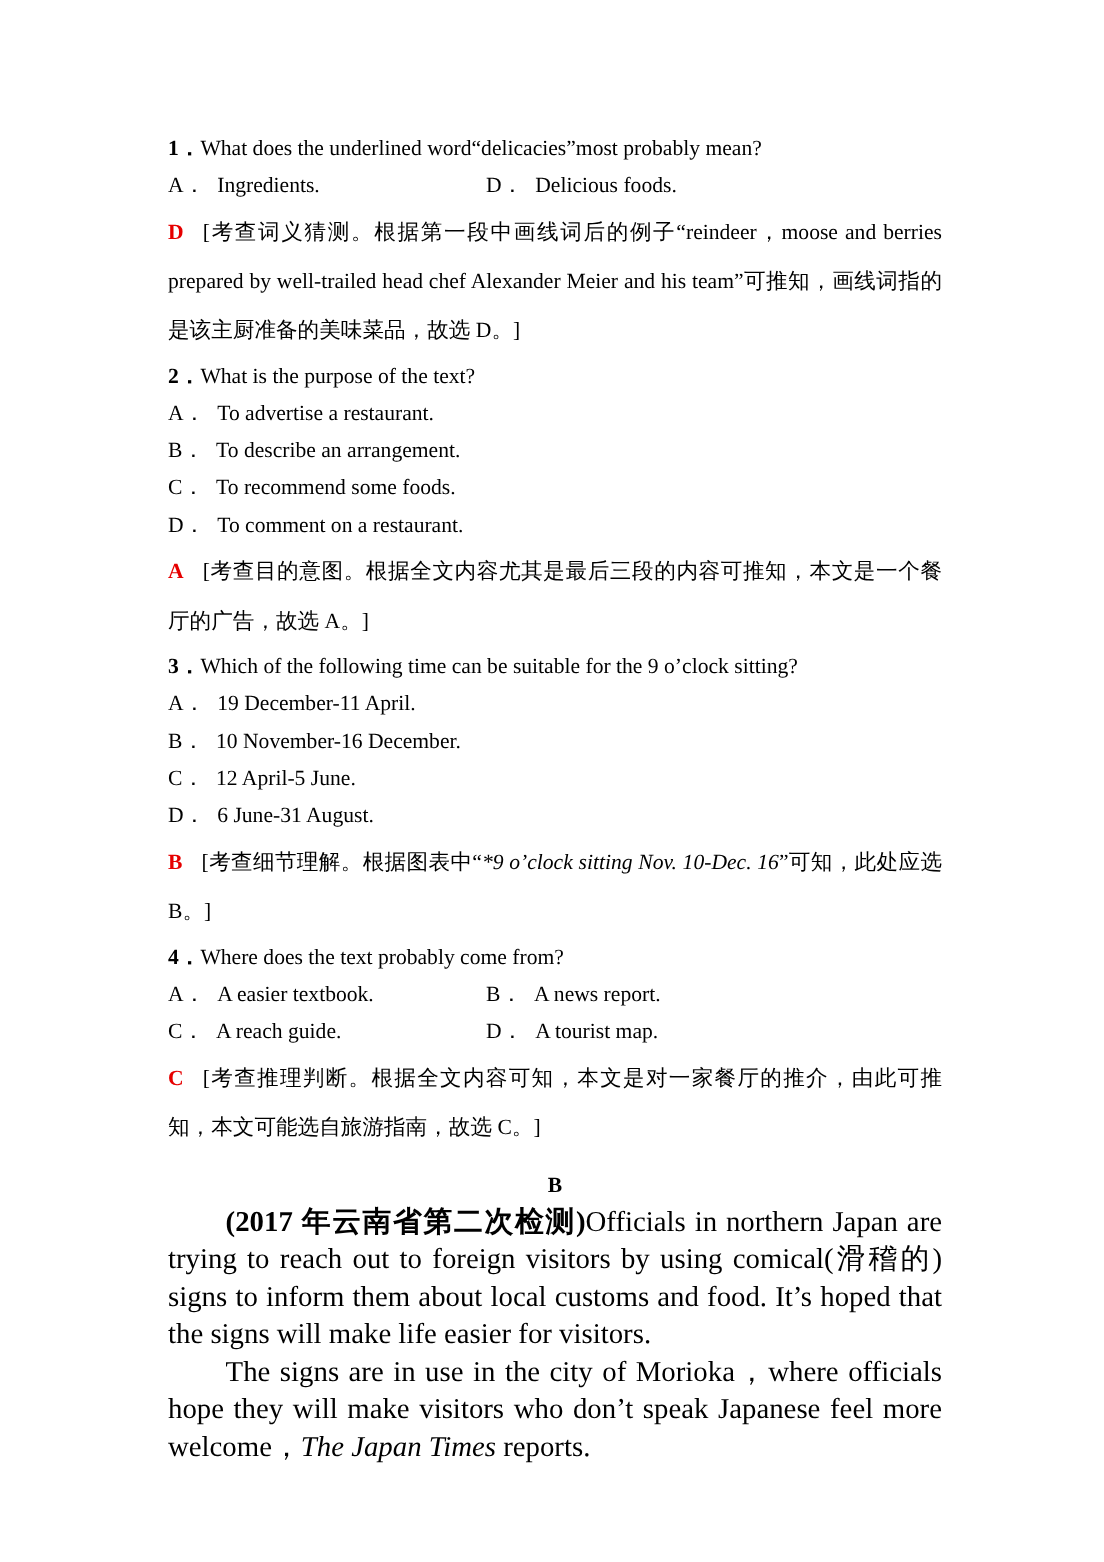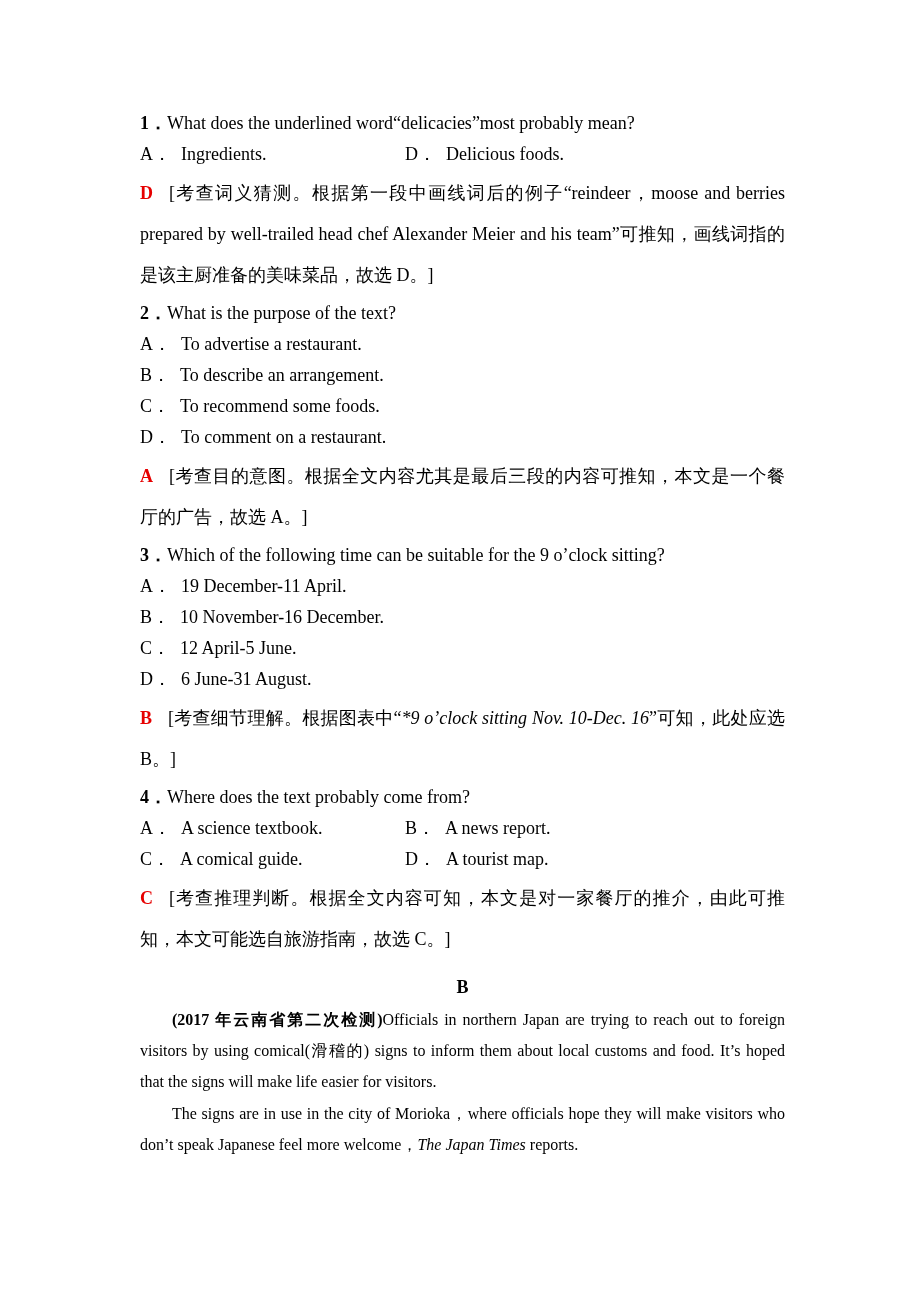--- a/index.html
+++ b/index.html
@@ -42,21 +42,21 @@
   .italic { font-style: italic; }
   .bold { font-weight: bold; }
   .section-label {
     text-align: center;
     font-weight: bold;
     font-size: 18px;
     line-height: 31px;
     margin-top: 12px;
   }
   .para {
-    font-size: 16px;
+    font-size: 24px;
     line-height: 31px;
     text-align: justify;
     text-indent: 2em;
     margin-top: 1px;
   }
 </style>
 </head>
 <body>
 
 <div class="page">
@@ -102,23 +102,23 @@
     <p class="expl">
       <span class="ans">B</span><span>[考查细节理解。根据图表中“</span><span class="italic">*9 o’clock sitting Nov. 10-Dec. 16</span><span>”可知，此处应选 B。]</span>
     </p>
   </div>
 
   <div>
     <div class="line stem">
       <span class="qnum">4．</span><span>Where does the text probably come from?</span>
     </div>
     <div class="options-grid">
-      <div class="line"><span class="opt-label">A．</span><span>A science textbook.</span></div>
+      <div class="line"><span class="opt-label">A．</span><span>A easier textbook.</span></div>
       <div class="line"><span class="opt-label">B．</span><span>A news report.</span></div>
-      <div class="line"><span class="opt-label">C．</span><span>A comical guide.</span></div>
+      <div class="line"><span class="opt-label">C．</span><span>A reach guide.</span></div>
       <div class="line"><span class="opt-label">D．</span><span>A tourist map.</span></div>
     </div>
     <p class="expl">
       <span class="ans">C</span><span>[考查推理判断。根据全文内容可知，本文是对一家餐厅的推介，由此可推知，本文可能选自旅游指南，故选 C。]</span>
     </p>
   </div>
 
   <div class="section-label">B</div>
 
   <p class="para">

